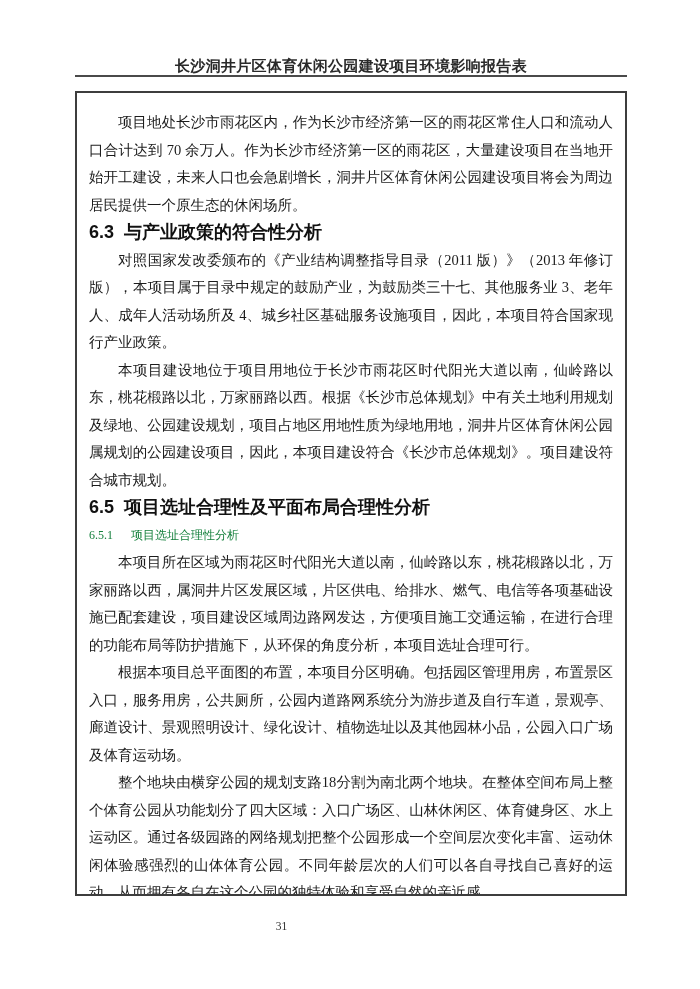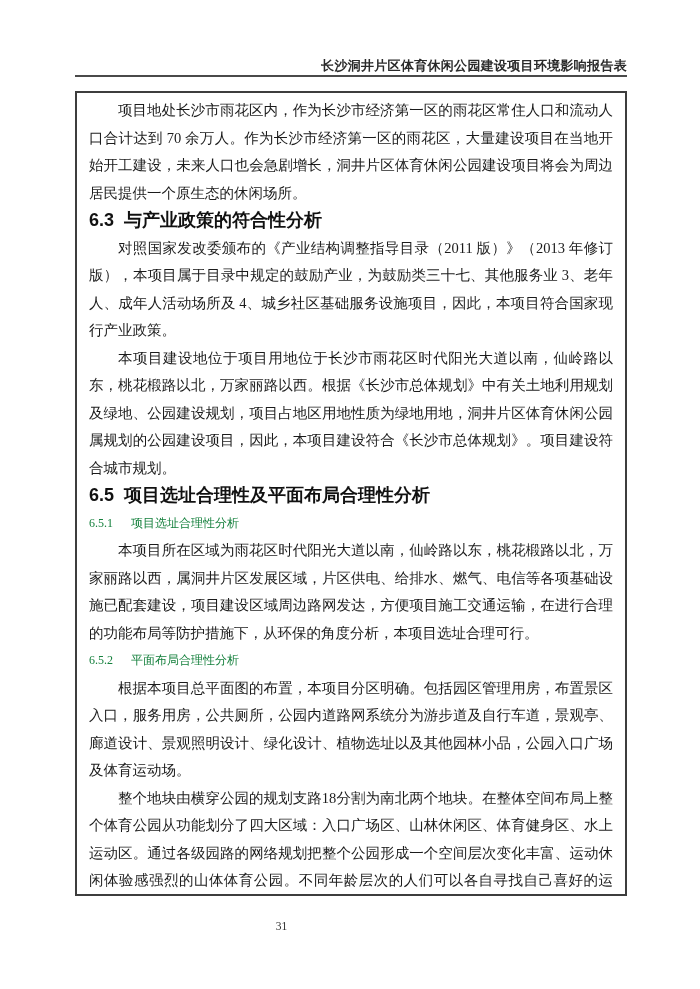--- a/index.html
+++ b/index.html
@@ -10,43 +10,43 @@
     position: relative;
     font-family: "Liberation Serif", "DejaVu Serif", serif;
     color: #1b1b1b;
     overflow: hidden;
   }
   .running-header {
     position: absolute;
     top: 57px;
     left: 75px;
     width: 552px;
-    text-align: right;
-    font-size: 13px;
+    text-align: center;
+    font-size: 15px;
     font-weight: 600;
     letter-spacing: 0.3px;
     color: #2a2a2a;
     white-space: nowrap;
   }
   .header-rule {
     position: absolute;
     top: 75px;
     left: 75px;
     width: 552px;
     height: 2px;
     background: #4a4a4a;
   }
   .content-box {
     position: absolute;
     top: 91px;
     left: 75px;
     width: 552px;
     height: 805px;
     border: 2px solid #3d3d3d;
-    padding: 4px 12px 0 12px;
+    padding: 16px 12px 0 12px;
     font-size: 14.5px;
     line-height: 27.5px;
     text-align: justify;
     text-justify: inter-ideograph;
     overflow: hidden;
   }
   .para {
     text-indent: 2em;
     color: #1b1b1b;
   }
@@ -87,19 +87,18 @@
 <div class="header-rule"></div>
 
 <div class="content-box">
   <p class="para">项目地处长沙市雨花区内，作为长沙市经济第一区的雨花区常住人口和流动人口合计达到 70 余万人。作为长沙市经济第一区的雨花区，大量建设项目在当地开始开工建设，未来人口也会急剧增长，洞井片区体育休闲公园建设项目将会为周边居民提供一个原生态的休闲场所。</p>
   <h2 class="h-main">6.3  与产业政策的符合性分析</h2>
   <p class="para">对照国家发改委颁布的《产业结构调整指导目录（2011 版）》（2013 年修订版），本项目属于目录中规定的鼓励产业，为鼓励类三十七、其他服务业 3、老年人、成年人活动场所及 4、城乡社区基础服务设施项目，因此，本项目符合国家现行产业政策。</p>
   <p class="para">本项目建设地位于项目用地位于长沙市雨花区时代阳光大道以南，仙岭路以东，桃花椴路以北，万家丽路以西。根据《长沙市总体规划》中有关土地利用规划及绿地、公园建设规划，项目占地区用地性质为绿地用地，洞井片区体育休闲公园属规划的公园建设项目，因此，本项目建设符合《长沙市总体规划》。项目建设符合城市规划。</p>
   <h2 class="h-main">6.5  项目选址合理性及平面布局合理性分析</h2>
   <h3 class="h-sub">6.5.1      项目选址合理性分析</h3>
   <p class="para">本项目所在区域为雨花区时代阳光大道以南，仙岭路以东，桃花椴路以北，万家丽路以西，属洞井片区发展区域，片区供电、给排水、燃气、电信等各项基础设施已配套建设，项目建设区域周边路网发达，方便项目施工交通运输，在进行合理的功能布局等防护措施下，从环保的角度分析，本项目选址合理可行。</p>
-  <h3 class="h-sub">6.5.2      平面布局合理性分析</h3>
   <p class="para">根据本项目总平面图的布置，本项目分区明确。包括园区管理用房，布置景区入口，服务用房，公共厕所，公园内道路网系统分为游步道及自行车道，景观亭、廊道设计、景观照明设计、绿化设计、植物选址以及其他园林小品，公园入口广场及体育运动场。</p>
   <p class="para">整个地块由横穿公园的规划支路18分割为南北两个地块。在整体空间布局上整个体育公园从功能划分了四大区域：入口广场区、山林休闲区、体育健身区、水上运动区。通过各级园路的网络规划把整个公园形成一个空间层次变化丰富、运动休闲体验感强烈的山体体育公园。不同年龄层次的人们可以各自寻找自己喜好的运动，从而拥有各自在这个公园的独特体验和享受自然的亲近感。</p>
 
 </div>
 
 <div class="page-number">31</div>
 
 </body></html>

